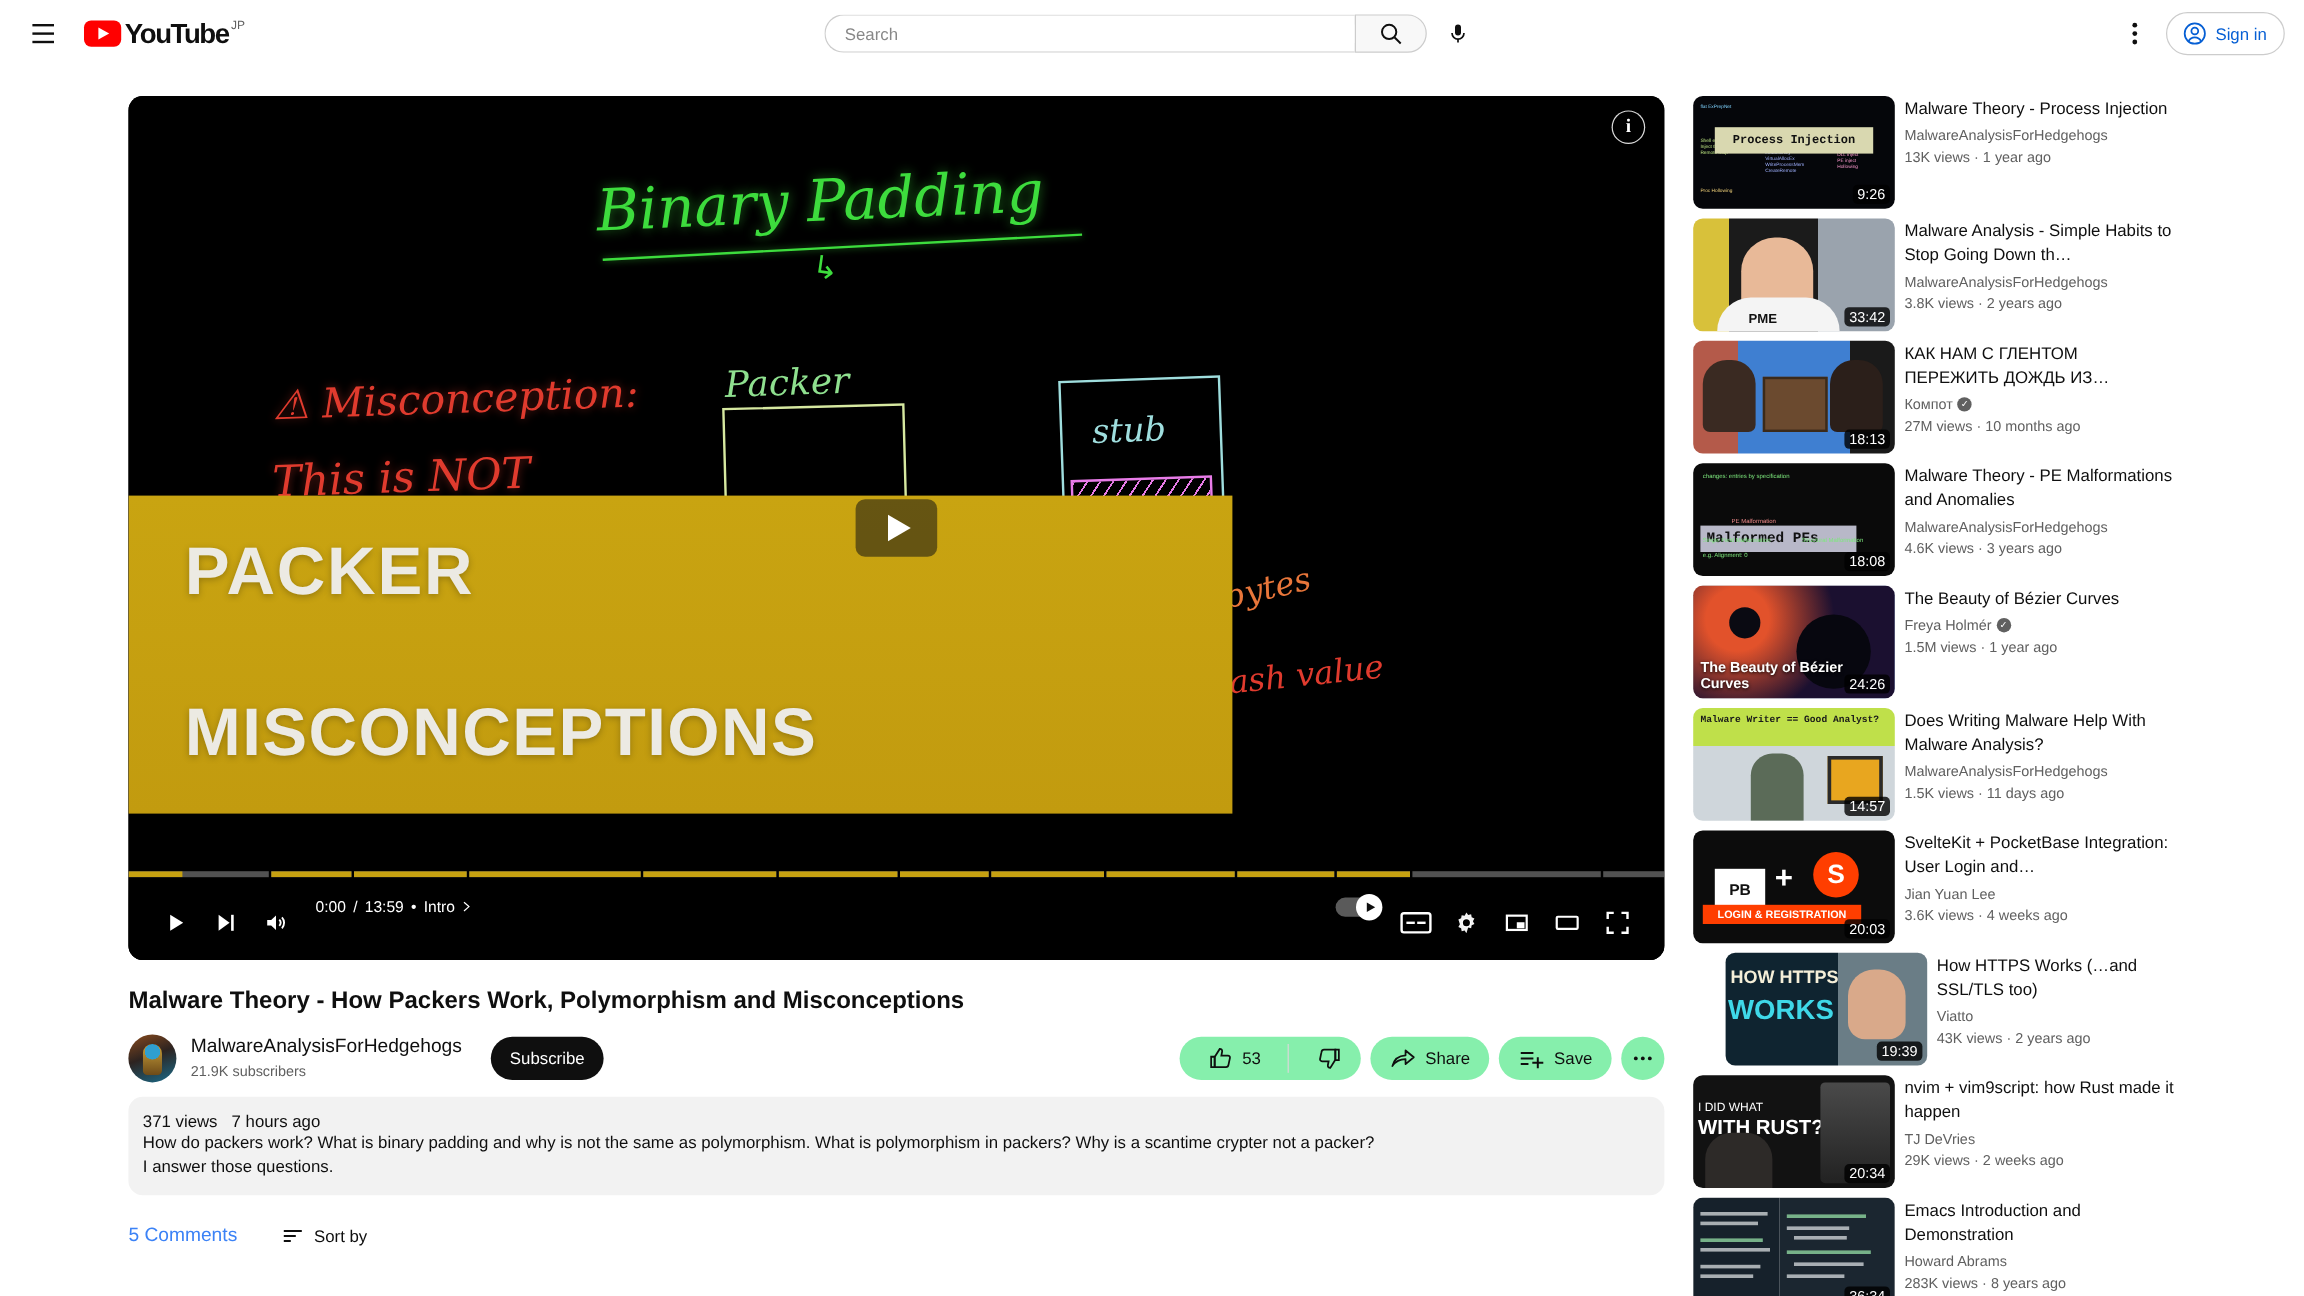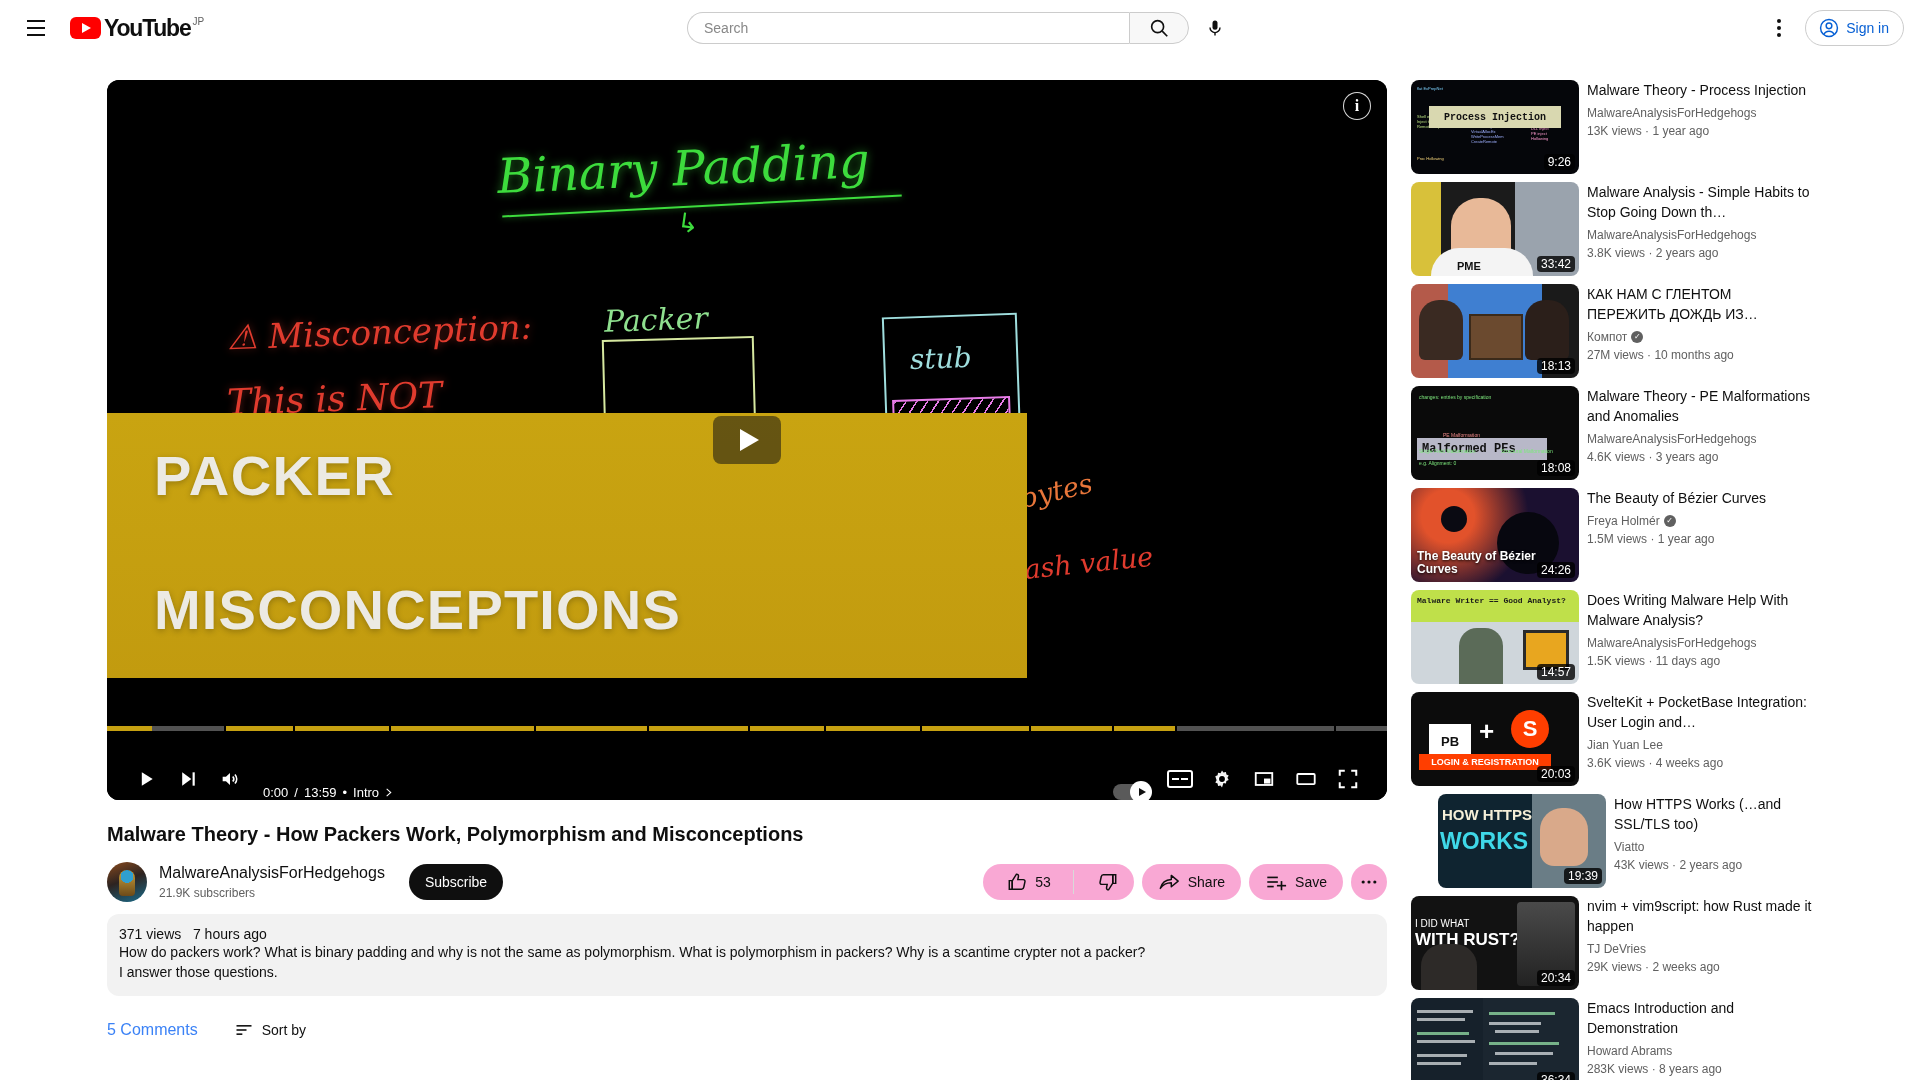--- a/index.html
+++ b/index.html
@@ -260,21 +260,21 @@
     display: flex; gap: 2px;
   }
   .chap {
     height: 5px; background: rgba(255,255,255,.32);
     position: relative; overflow: hidden;
   }
   .chap .loaded { position: absolute; left:0; top:0; height:100%; background: rgba(255,255,255,.45); }
   .chap .played { position: absolute; left:0; top:0; height:100%; background: #c6a111; }
   .ctrl-row {
     position: absolute; left: 0; bottom: 0; width: 1280px; height: 52px;
-    display: flex; align-items: flex-end; padding: 0 18px;
+    display: flex; align-items: flex-start; padding: 0 18px;
   }
   .cbtn {
     width: 42px; height: 42px; display: flex; align-items: center; justify-content: center;
     cursor: pointer;
   }
   .time-text {
     color: #fff; font-size: 13px; margin-left: 12px; display: flex; align-items: center; gap: 6px;
     font-family: "Liberation Sans", sans-serif;
   }
   .chapter-link { color: #fff; font-size: 13px; cursor: pointer; display: flex; align-items: center; gap: 4px; }
@@ -322,21 +322,21 @@
   .chan-name { font-size: 16px; font-weight: 500; color: #0f0f0f; line-height: 20px; }
   .chan-subs { font-size: 12px; color: #606060; line-height: 18px; margin-top: 1px; }
   .subscribe-btn {
     margin-left: 24px; height: 36px; padding: 0 16px; border-radius: 18px;
     background: #0f0f0f; color: #fff; font-size: 14px; font-weight: 500;
     display: flex; align-items: center; cursor: pointer; border: none;
     font-family: "Liberation Sans", sans-serif;
   }
   .meta-actions { margin-left: auto; display: flex; align-items: center; gap: 8px; }
   .pill {
-    height: 36px; border-radius: 18px; background: #f9a8d4;
+    height: 36px; border-radius: 18px; background: #86efac;
     display: flex; align-items: center; padding: 0 16px; gap: 8px;
     font-size: 14px; font-weight: 500; color: #0f0f0f; cursor: pointer;
   }
   .pill.lg { padding: 0 4px 0 12px; }
   .pill-div { width: 1px; height: 24px; background: #d9d9d9; margin: 0 2px; }
   .pill-sub { display: flex; align-items: center; gap: 6px; padding: 0 12px; height: 36px; cursor: pointer; }
   .pill.round { width: 36px; padding: 0; justify-content: center; }
 
   
   .desc {

